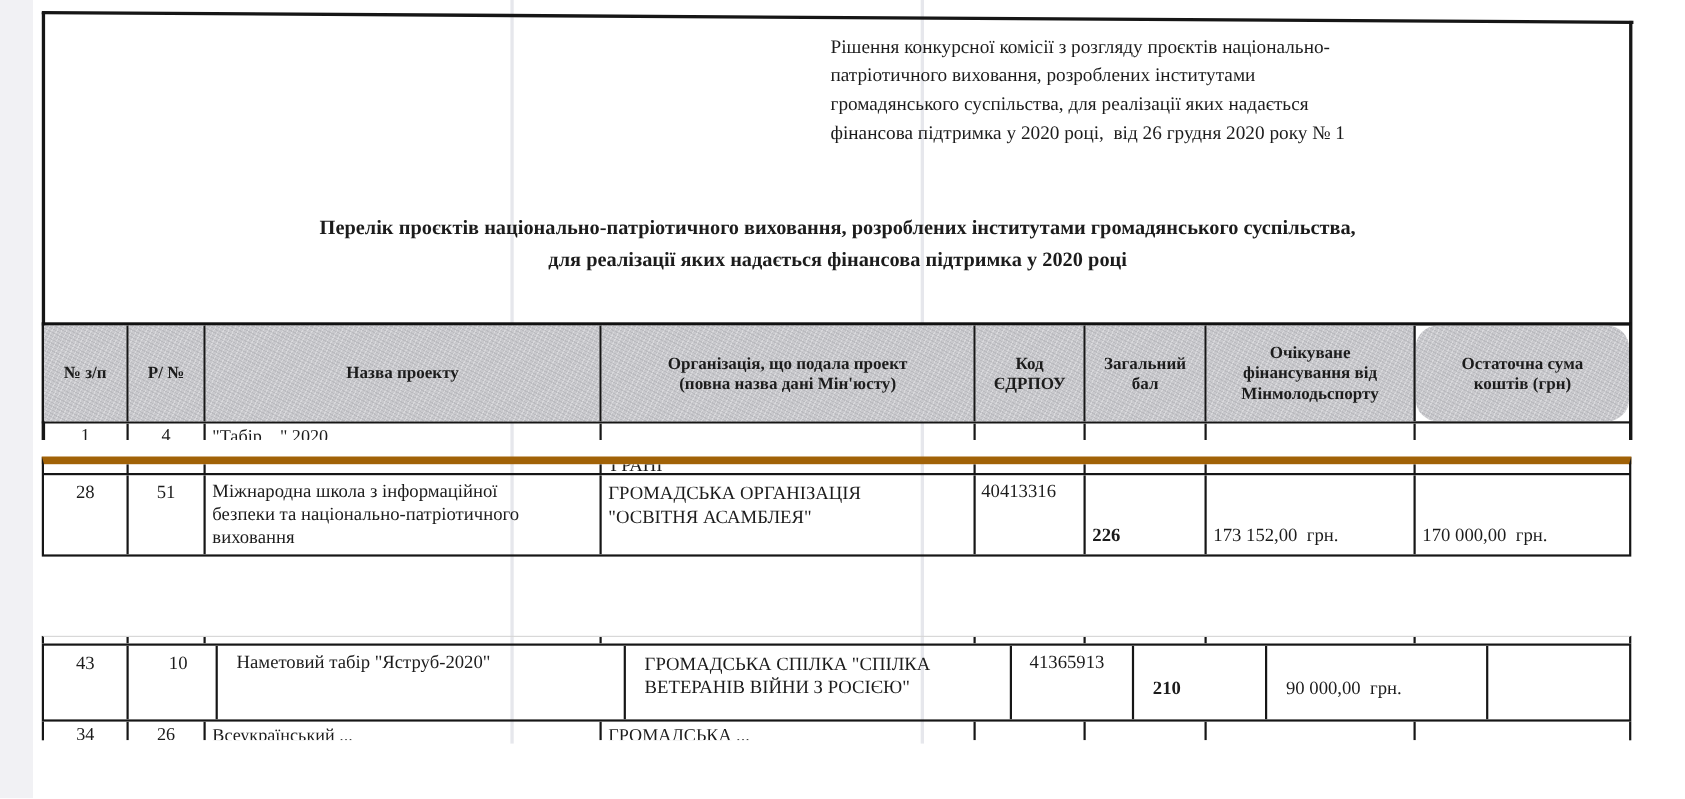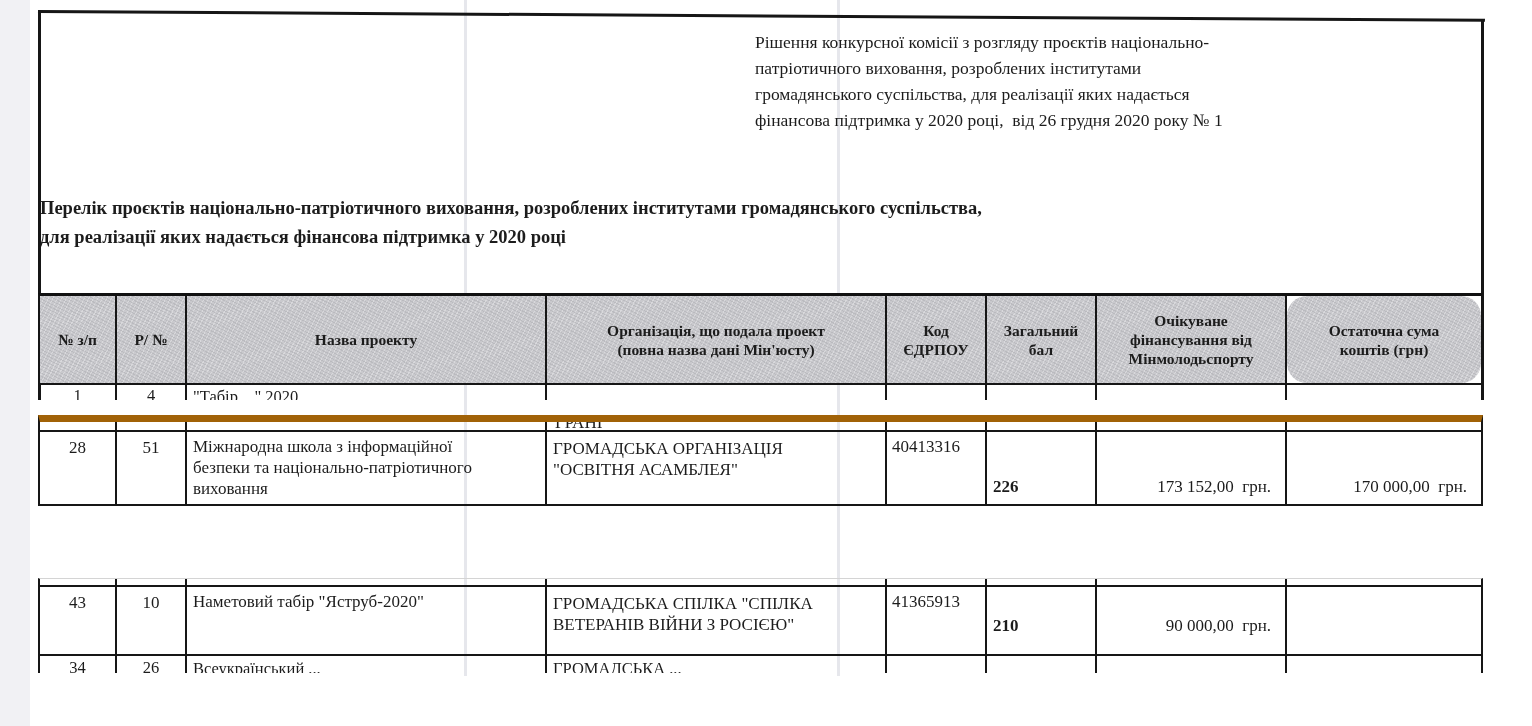--- a/index.html
+++ b/index.html
@@ -17,21 +17,21 @@
 
   
   .page-border { background:#161616; }
   .top-border { left:38px; top:10px; width:1447px; height:3px; transform:rotate(0.35deg); transform-origin:left top; }
   .left-borderline { left:38px; top:11px; width:3px; height:389px; }
   .right-borderline { left:1481px; top:19px; width:3px; height:381px; }
 
   
   .decision-note { left:755px; top:29px; width:720px; font-size:17.5px; line-height:26px; }
   .decision-note .line { white-space:pre; }
-  .doc-title { left:40px; top:194px; width:1443px; font-weight:bold; font-size:18.5px; line-height:29px; }
+  .doc-title { left:40px; top:194px; width:1443px; text-align:center; font-weight:bold; font-size:18.5px; line-height:29px; }
 
   
   .trow {
     position:absolute; left:38px; width:1445px;
     display:grid;
     grid-template-columns:77px 70px 360px 340px 100px 110px 190px 1fr;
     border-left:2px solid #161616; border-right:2px solid #161616;
     background:transparent;
   }
   .cell { border-right:2px solid #161616; overflow:hidden; position:relative; }
@@ -51,36 +51,36 @@
     padding:2px 4px;
   }
 
   .body-cell { font-size:17px; line-height:21px; padding:4px 6px; }
   .num-cell { text-align:center; padding-top:5px; }
   .name-cell > div { max-width:305px; }
   .org-cell { padding-top:6px; }
   .org-cell > div { max-width:305px; }
   .code-cell { padding-left:5px; }
   .score-cell { text-align:left; font-weight:bold; }
-  .amt-cell { text-align:right; padding-right:14px; white-space:pre; }
+  .amt-cell { padding-right:14px; white-space:pre; }
 
   
   .partial { overflow:hidden; }
   .show-bottom { display:block; margin-top:-9px; padding-left:8px; font-size:17px; }
 
   .row1-partial { top:385px; height:15px; }
   .row1-partial .cell { font-size:16.5px; padding-top:1px; }
 
   .strip2-sliver { top:415px; height:15px; border-top:7px solid #a16207; }
   .row28 { top:430px; height:76px; border-top:2px solid #161616; border-bottom:2px solid #161616; }
   .row28 .score-cell { padding-top:44px; }
   .row28 .amt-cell { padding-top:44px; }
 
   .strip3-sliver { top:578px; height:7px; border-top:1px solid #d4d4d4; }
-  .row43 { top:585px; height:71px; border-top:2px solid #161616; border-bottom:2px solid #161616; }
+  .row43 { top:585px; height:71px; border-top:2px solid #161616; border-bottom:2px solid #161616;gap:11px; }
   .row43 .score-cell { padding-top:28px; }
   .row43 .amt-cell { padding-top:28px; }
   .row44-partial { top:656px; height:17px; }
   .row44-partial .cell { font-size:16.5px; padding-top:2px; }
 </style>
 </head>
 <body>
 
 <div id="page">
 

